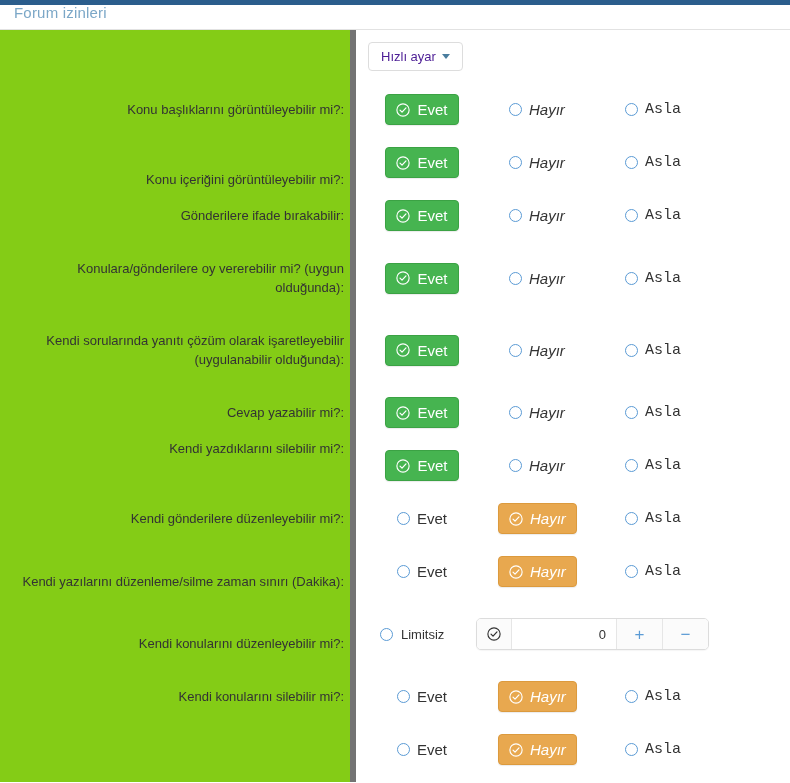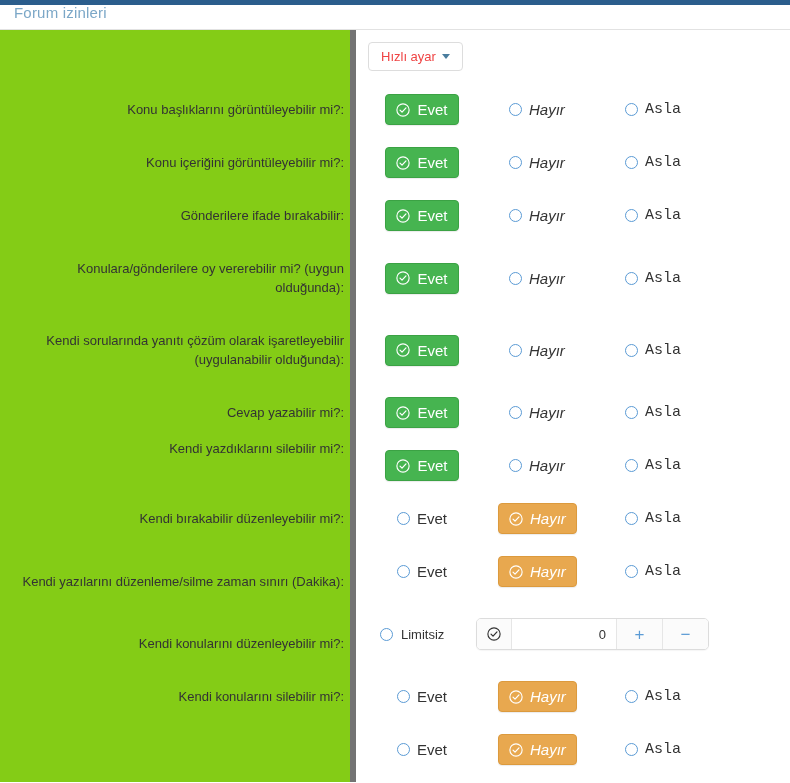--- a/index.html
+++ b/index.html
@@ -70,21 +70,21 @@
   }
   .quick-spacer { height: 53px; }
 
   .quick-btn {
     display: inline-flex;
     align-items: center;
     gap: 4px;
     background: #ffffff;
     border: 1px solid #dddddd;
     border-radius: 4px;
-    color: #ef4444;
+    color: #4c1d95;
     font-size: 13px;
     padding: 7px 12px;
     cursor: pointer;
     font-family: "Liberation Sans", sans-serif;
     line-height: 1;
   }
   .caret {
     width: 0; height: 0;
     border-left: 4px solid transparent;
     border-right: 4px solid transparent;
@@ -239,40 +239,40 @@
   <span class="page-title">Forum izinleri</span>
 </div>
 
 <div class="perm-wrap">
 
   <div class="label-col" id="label-col">
     <div class="quick-spacer"></div>
   <div class="row" style="height: 53px; align-items: center;">
         <div class="lbl-cell">Konu başlıklarını görüntüleyebilir mi?:</div>
       </div>
-      <div class="row" style="height: 53px; align-items: center;">
+      <div class="row" style="height: 53px; align-items: flex-end;">
         <div class="lbl-cell">Konu içeriğini görüntüleyebilir mi?:</div>
       </div>
       <div class="row" style="height: 53px; align-items: center;">
         <div class="lbl-cell">Gönderilere ifade bırakabilir:</div>
       </div>
       <div class="row" style="height: 72px; align-items: center;">
         <div class="lbl-cell">Konulara/gönderilere oy vererebilir mi? (uygun olduğunda):</div>
       </div>
       <div class="row" style="height: 72px; align-items: center;">
         <div class="lbl-cell">Kendi sorularında yanıtı çözüm olarak işaretleyebilir (uygulanabilir olduğunda):</div>
       </div>
       <div class="row" style="height: 53px; align-items: center;">
         <div class="lbl-cell">Cevap yazabilir mi?:</div>
       </div>
       <div class="row" style="height: 53px; ">
         <div class="lbl-cell">Kendi yazdıklarını silebilir mi?:</div>
       </div>
       <div class="row" style="height: 53px; align-items: center;">
-        <div class="lbl-cell">Kendi bırakabilir düzenleyebilir mi?:</div>
+        <div class="lbl-cell">Kendi gönderilere düzenleyebilir mi?:</div>
       </div>
       <div class="row" style="height: 72px; align-items: center;">
         <div class="lbl-cell">Kendi yazılarını düzenleme/silme zaman sınırı (Dakika):</div>
       </div>
       <div class="row" style="height: 53px; align-items: center;">
         <div class="lbl-cell">Kendi konularını düzenleyebilir mi?:</div>
       </div>
       <div class="row" style="height: 53px; align-items: center;">
         <div class="lbl-cell">Kendi konularını silebilir mi?:</div>
       </div>

